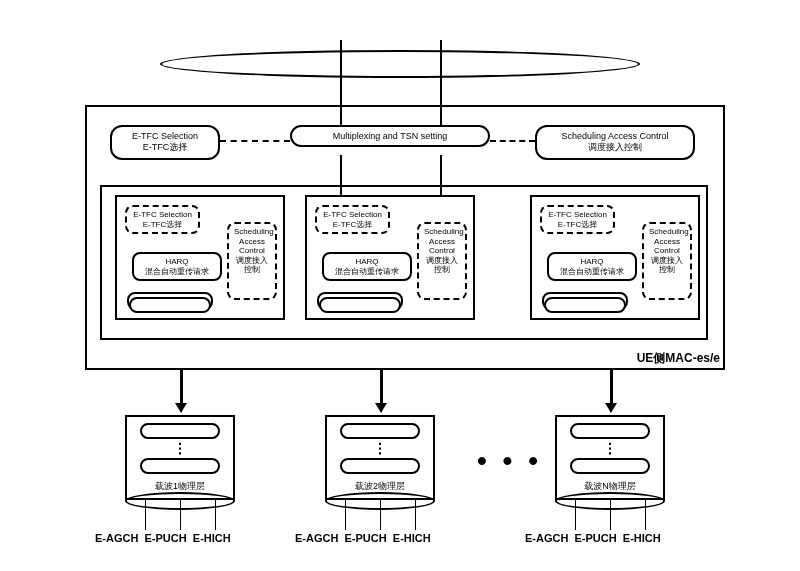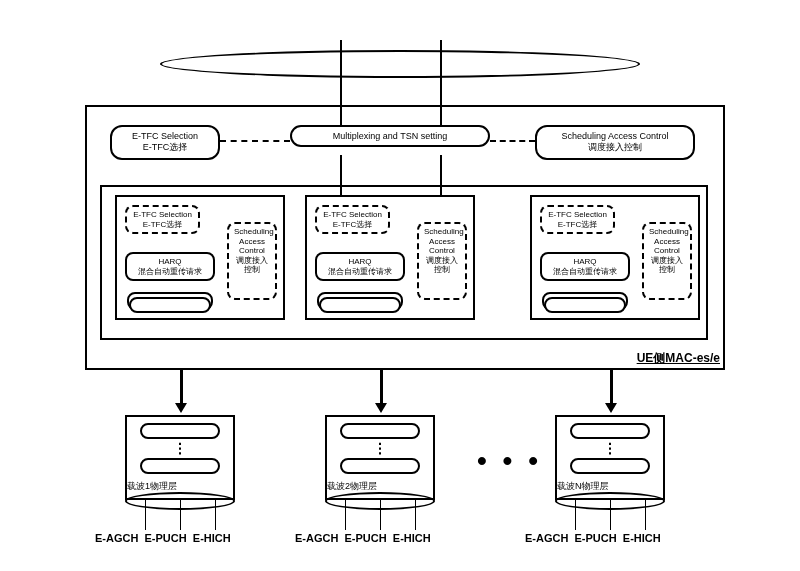--- a/index.html
+++ b/index.html
@@ -30,48 +30,48 @@
     
     .carrier-block { position: absolute; border: 2px solid #000; width: 170px; height: 125px; top: 195px; }
     .cb1 { left: 115px; }
     .cb2 { left: 305px; }
     .cb3 { left: 530px; }
     
     .small-box { position: absolute; border: 2px dashed #000; border-radius: 8px; padding: 3px 5px; text-align: center; font-size: 8px; line-height: 1.2; background: #fff; }
     
     .etfc-small { top: 8px; left: 8px; width: 75px; }
     .sched-small { top: 25px; right: 6px; width: 50px; height: 78px; font-size: 8px; }
-    .harq-box { border-style: solid; top: 55px; left: 8px; width: 90px; }
+    .harq-box { border-style: solid; top: 55px; left: 15px; width: 90px; }
     .harq-stack1 { border: 2px solid #000; border-radius: 8px; position: absolute; top: 95px; left: 10px; width: 86px; height: 18px; background: #fff; }
     .harq-stack2 { border: 2px solid #000; border-radius: 8px; position: absolute; top: 100px; left: 12px; width: 82px; height: 16px; background: #fff; }
     
     .vl-mid { position: absolute; width: 2px; background: #000; }
     .vl-to-c1 { left: 340px; top: 155px; height: 40px; }
     .vl-to-c2 { left: 440px; top: 155px; height: 40px; }
     
-    .ue-label { position: absolute; top: 350px; right: 80px; font-size: 12px; font-weight: bold; text-decoration: underline; }
+    .ue-label { position: absolute; top: 350px; right: 80px; font-size: 12px; font-weight: bold; }
     
     .arrow-down { position: absolute; width: 3px; background: #000; }
     .arrow-head { position: absolute; width: 0; height: 0; border-left: 6px solid transparent; border-right: 6px solid transparent; border-top: 10px solid #000; }
     
     .ad1 { left: 180px; top: 370px; height: 35px; }
     .ah1 { left: 175px; top: 403px; }
     .ad2 { left: 380px; top: 370px; height: 35px; }
     .ah2 { left: 375px; top: 403px; }
     .ad3 { left: 610px; top: 370px; height: 35px; }
     .ah3 { left: 605px; top: 403px; }
     
     .phy-box { position: absolute; border: 2px solid #000; width: 110px; height: 85px; top: 415px; }
     .pb1 { left: 125px; }
     .pb2 { left: 325px; }
     .pb3 { left: 555px; }
     
     .phy-slot { border: 2px solid #000; border-radius: 10px; width: 80px; height: 16px; margin: 6px auto; }
     .phy-dots { text-align: center; font-weight: bold; font-size: 14px; line-height: 0.5; }
-    .phy-label { text-align: left; font-size: 9px; margin-top: 2px; }
+    .phy-label { text-align: center; font-size: 9px; margin-top: 2px; }
     
     .big-dots { position: absolute; top: 445px; left: 477px; font-size: 28px; font-weight: bold; letter-spacing: 4px; }
     
     .ellipse-bottom { position: absolute; width: 110px; height: 18px; border: 2px solid #000; border-radius: 50%; top: 492px; }
     .eb1 { left: 125px; }
     .eb2 { left: 325px; }
     .eb3 { left: 555px; }
     
     .vl-phy { position: absolute; width: 1px; background: #000; top: 500px; height: 30px; }
     

